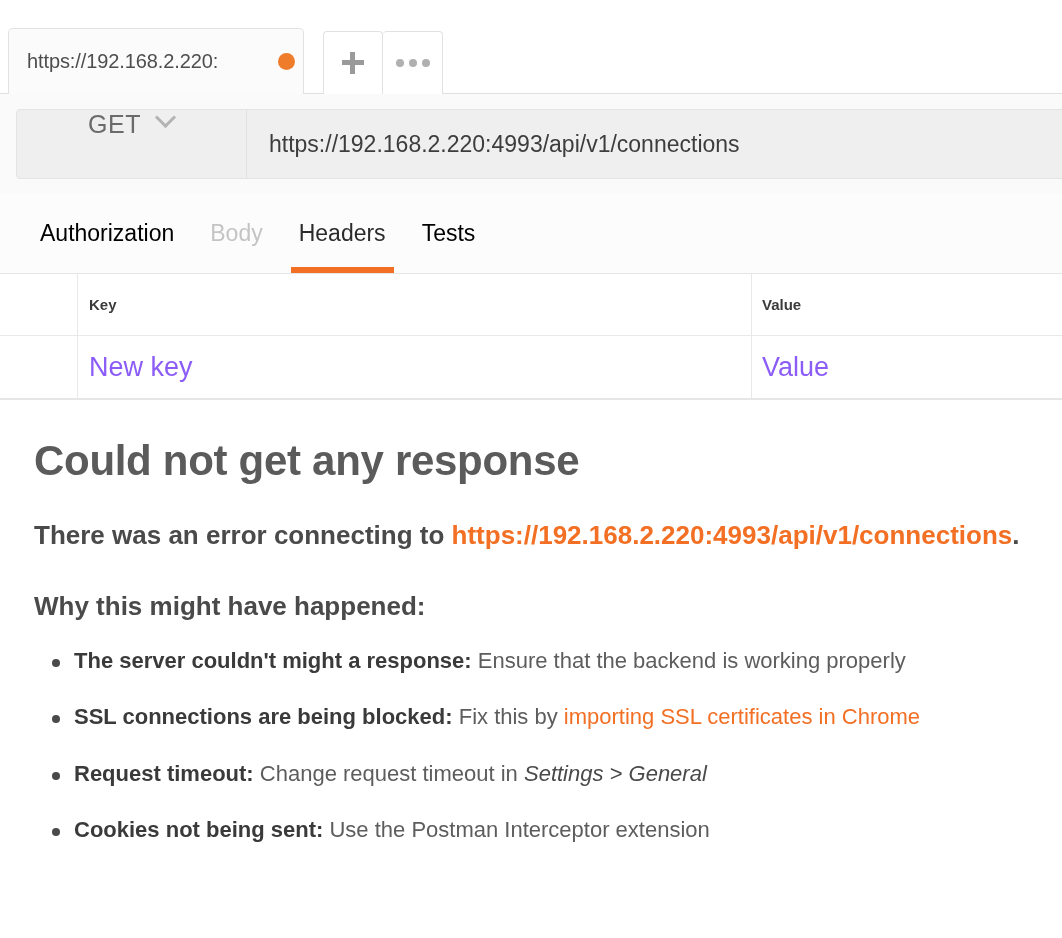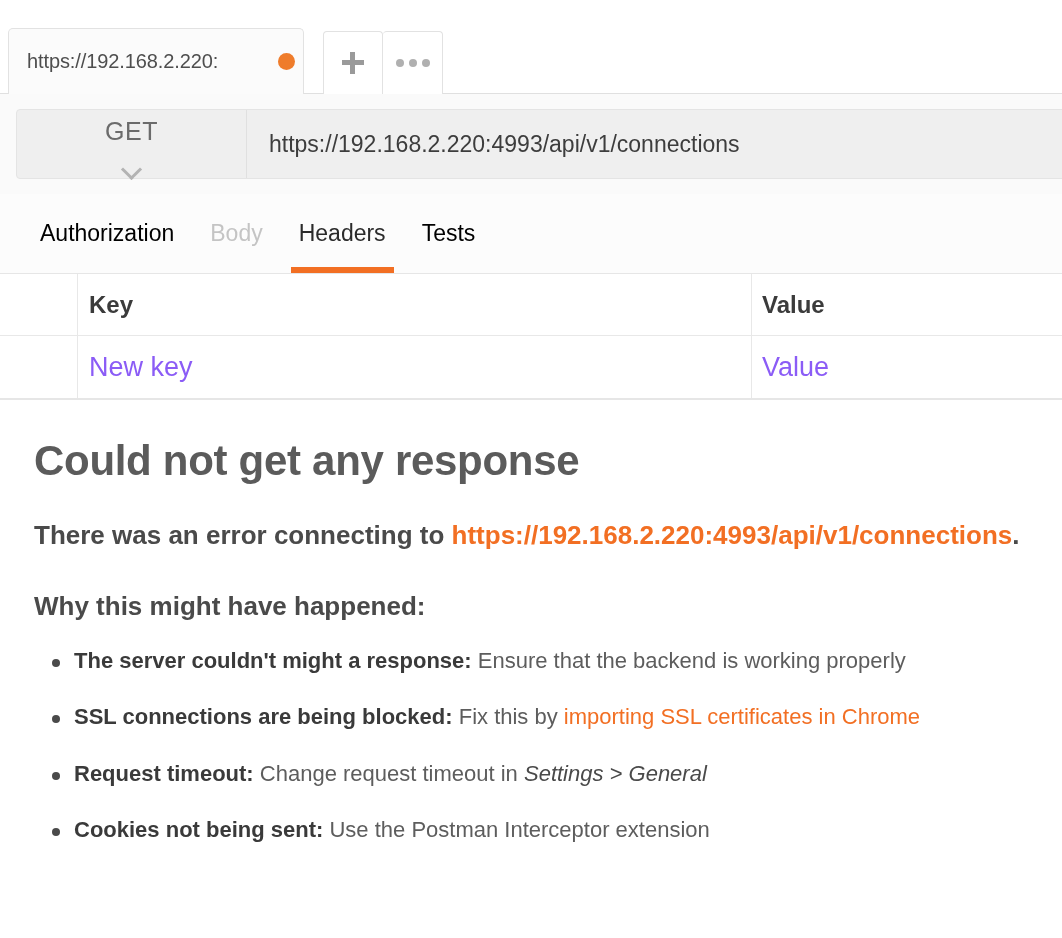--- a/index.html
+++ b/index.html
@@ -104,26 +104,24 @@
     box-sizing: border-box;
     background: #efefef;
     border: 1px solid #e4e4e4;
     border-radius: 4px;
     display: flex;
     align-items: stretch;
   }
   .method-box {
     width: 230px;
     display: flex;
-    align-items: center;
     justify-content: center;
     gap: 16px;
     border-right: 1px solid #e0e0e0;
     box-sizing: border-box;
-    flex-direction: column;
   }
   .method-label {
     font-size: 25px;
     color: #6b6b6b;
     letter-spacing: 0.5px;
   }
   .chev {
     width: 18px; height: 10px;
     position: relative;
   }
@@ -207,21 +205,21 @@
     padding-left: 11px;
   }
   .kv-val {
     flex: 1;
     box-sizing: border-box;
     display: flex;
     align-items: center;
     padding-left: 10px;
   }
   .kv-head-text {
-    font-size: 24px;
+    font-size: 15px;
     font-weight: bold;
     color: #3b3b3b;
   }
   .kv-placeholder {
     font-size: 27px;
     color: #8b5cf6;
   }
 
   
   .errpane {

